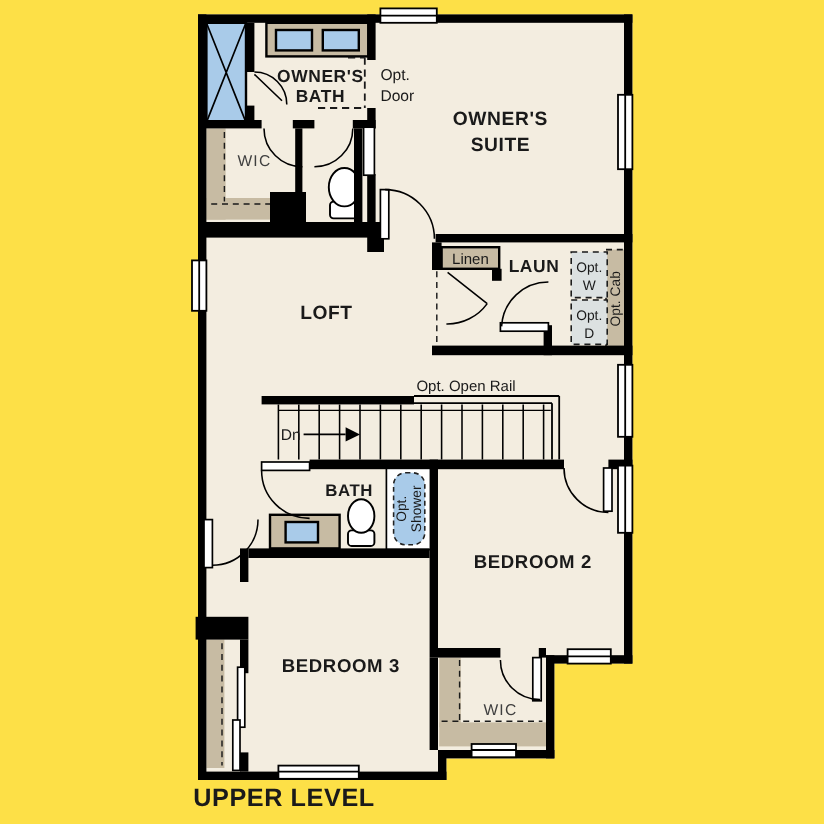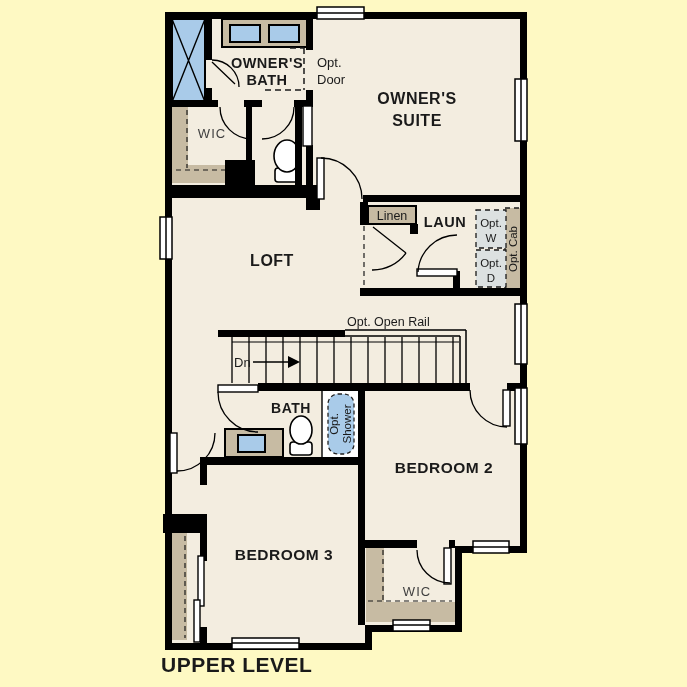--- a/index.html
+++ b/index.html
@@ -1,16 +1,16 @@
 <!DOCTYPE html>
 <html><head>
 <meta charset="utf-8">
 <style>
   html,body{margin:0;padding:0;background:#ffffff;}
-  .canvas{position:relative;width:687px;height:687px;background:#fef9c3;overflow:hidden;
+  .canvas{position:relative;width:687px;height:687px;background:#fde047;overflow:hidden;
           font-family:"Liberation Sans",sans-serif;}
   svg{display:block;}
   text{fill:#1a1a1a;}
   .room-label{font-weight:bold;letter-spacing:0.5px;}
   .small-label{font-weight:normal;}
   .wic-label{fill:#3f3f3f;letter-spacing:1px;}
   .title-label{font-weight:bold;letter-spacing:0.5px;}
 </style>
 </head>
 <body>

